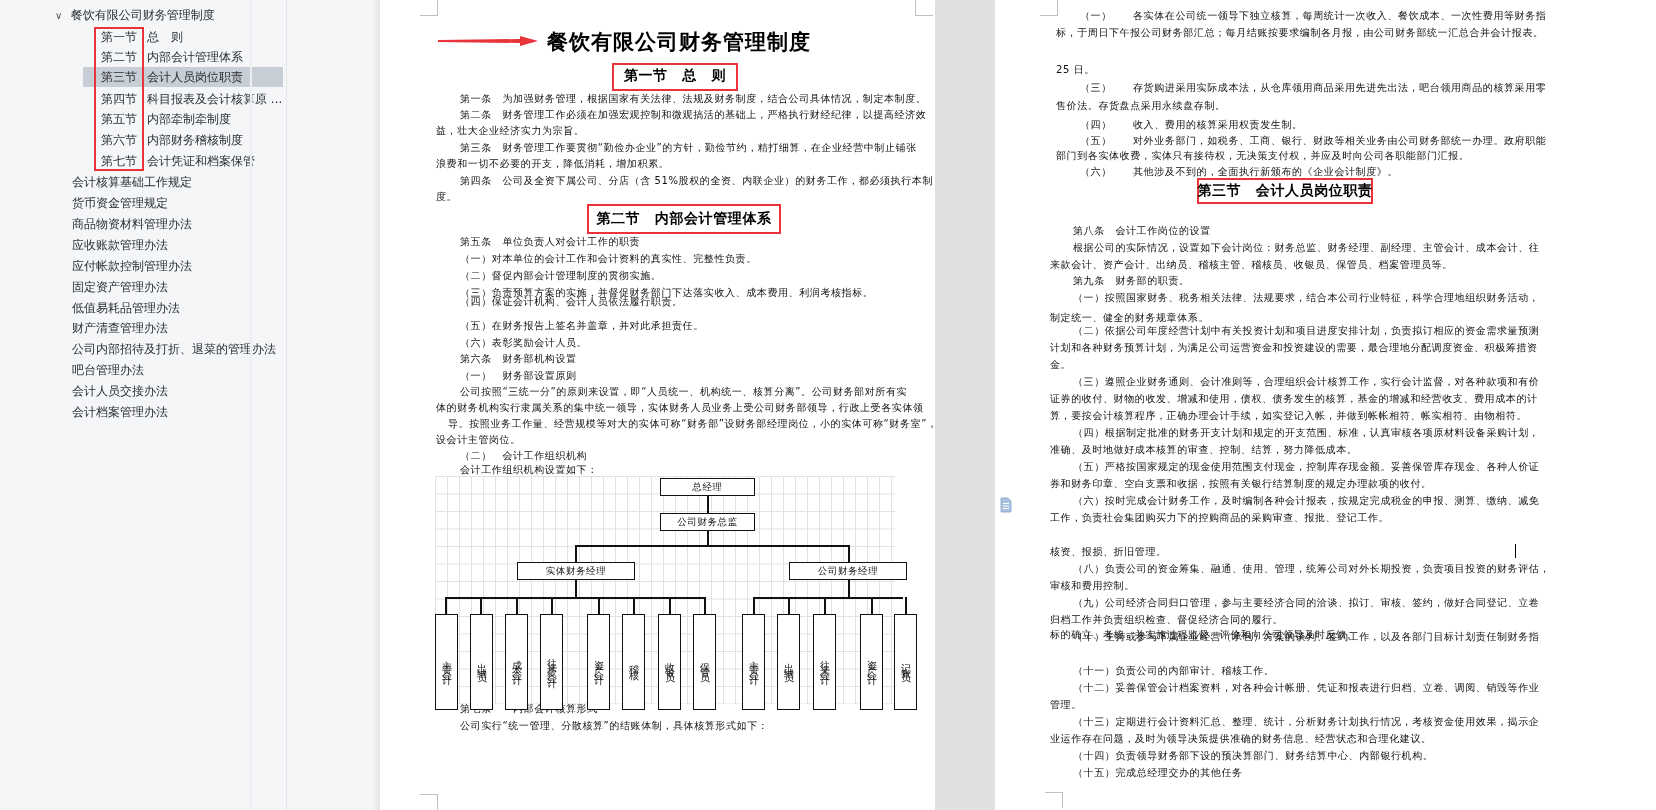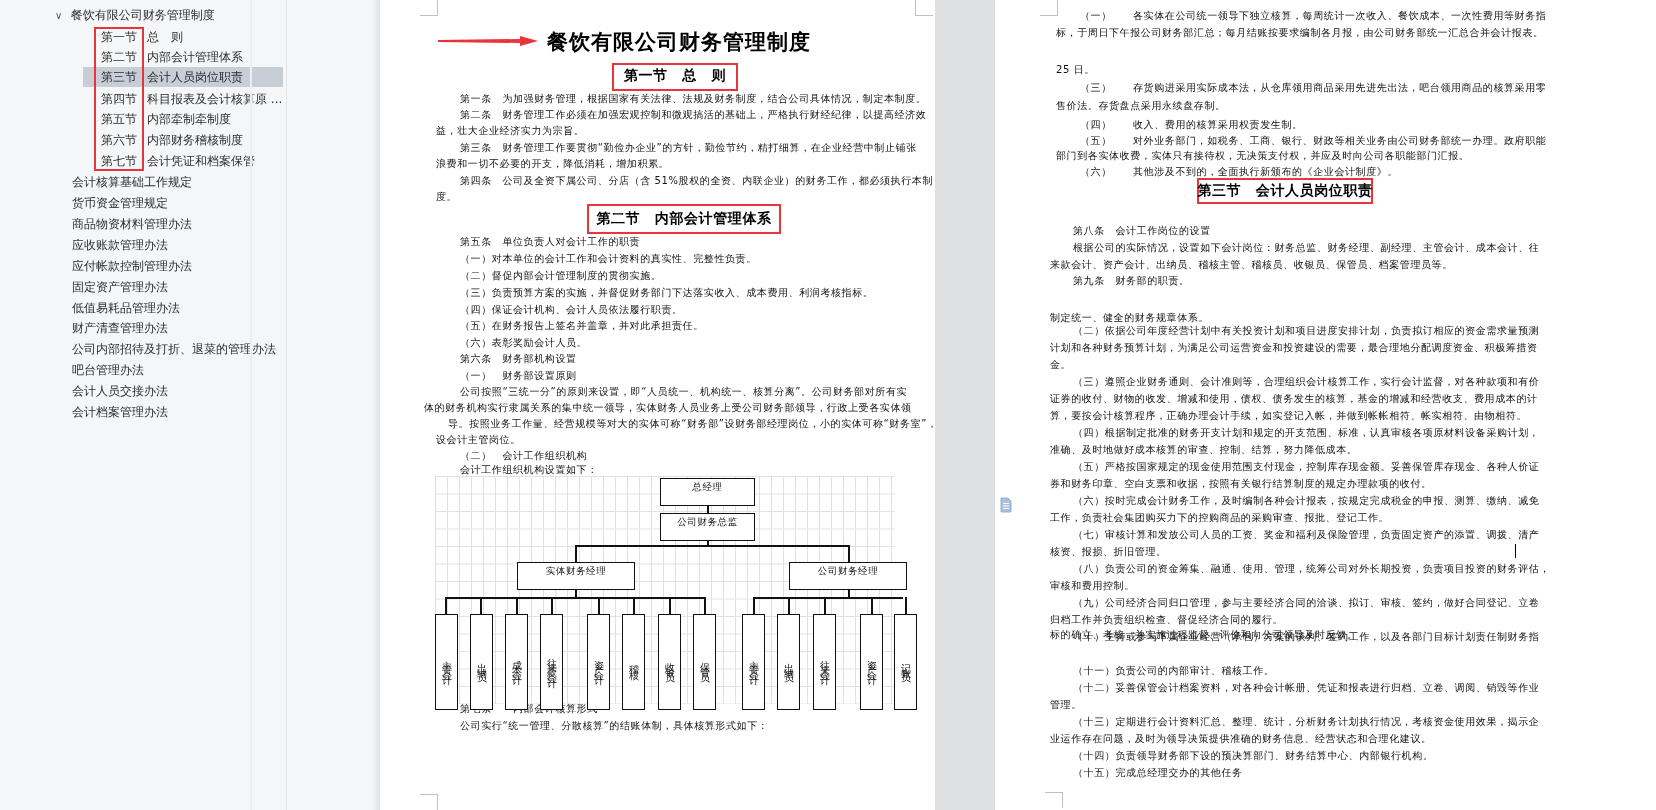--- a/index.html
+++ b/index.html
@@ -36,21 +36,21 @@
 
   
   .chart { position: absolute; left: 55px; top: 476px; width: 460px; height: 228px;
     background-image:
       linear-gradient(to right, #c9c9c9 1px, transparent 1px),
       linear-gradient(to bottom, #c9c9c9 1px, transparent 1px);
     background-size: 12px 17.5px; opacity: 1; }
   .chart::after { content: ""; position: absolute; inset: 0; background: rgba(255,255,255,0.45); }
   .org { position: absolute; left: 55px; top: 476px; width: 470px; height: 228px; }
   .obox { position: absolute; border: 1.5px solid #111; background: #fff; font-size: 9.5px; text-align: center; color: #111; z-index: 2; }
-  .obox.h { height: 28px; line-height: 16px; }
+  .obox.h { height: 18px; line-height: 16px; }
   .obox.v { width: 23px; height: 96px; display: flex; align-items: center; justify-content: center; }
   .obox.v span { writing-mode: vertical-rl; text-orientation: upright; letter-spacing: 5px; font-size: 10px; line-height: 12px; }
   .ln { position: absolute; background: #111; z-index: 1; }
 
   .side-icon { position: absolute; left: 1000px; top: 497px; width: 14px; height: 16px; }
   .caret { position: absolute; left: 1515px; top: 544px; width: 1px; height: 14px; background: #000; }
 </style>
 </head>
 <body>
 
@@ -110,27 +110,27 @@
     <div class="line" style="left:80px; top:173px">第四条　公司及全资下属公司、分店（含 51%股权的全资、内联企业）的财务工作，都必须执行本制</div>
     <div class="line" style="left:56px; top:189px">度。</div>
 
     <div class="sec-box" style="left:207px; top:204px; width:194px; height:30px;"></div>
     <div class="sec-title" style="left:207px; top:210px; width:194px;">第二节　内部会计管理体系</div>
 
     <div class="line" style="left:80px; top:234px">第五条　单位负责人对会计工作的职责</div>
     <div class="line" style="left:80px; top:251px">（一）对本单位的会计工作和会计资料的真实性、完整性负责。</div>
     <div class="line" style="left:80px; top:268px">（二）督促内部会计管理制度的贯彻实施。</div>
     <div class="line" style="left:80px; top:285px">（三）负责预算方案的实施，并督促财务部门下达落实收入、成本费用、利润考核指标。</div>
-    <div class="line" style="left:80px; top:302px">（四）保证会计机构、会计人员依法履行职责。</div>
+    <div class="line" style="left:80px; top:294px">（四）保证会计机构、会计人员依法履行职责。</div>
     <div class="line" style="left:80px; top:318px">（五）在财务报告上签名并盖章，并对此承担责任。</div>
     <div class="line" style="left:80px; top:335px">（六）表彰奖励会计人员。</div>
     <div class="line" style="left:80px; top:351px">第六条　财务部机构设置</div>
     <div class="line" style="left:80px; top:368px">（一）　财务部设置原则</div>
     <div class="line" style="left:80px; top:384px">公司按照“三统一分”的原则来设置，即“人员统一、机构统一、核算分离”。公司财务部对所有实</div>
-    <div class="line" style="left:44px; top:400px">体的财务机构实行隶属关系的集中统一领导，实体财务人员业务上受公司财务部领导，行政上受各实体领</div>
+    <div class="line" style="left:56px; top:400px">体的财务机构实行隶属关系的集中统一领导，实体财务人员业务上受公司财务部领导，行政上受各实体领</div>
     <div class="line" style="left:68px; top:416px">导。按照业务工作量、经营规模等对大的实体可称“财务部”设财务部经理岗位，小的实体可称“财务室”，</div>
     <div class="line" style="left:56px; top:432px">设会计主管岗位。</div>
     <div class="line" style="left:80px; top:448px">（二）　会计工作组织机构</div>
     <div class="line" style="left:80px; top:462px">会计工作组织机构设置如下：</div>
 
     <div class="chart"></div>
     <div class="org">
 
       <div class="obox h" style="left:225px; top:2px; width:95px;">总经理</div>
       <div class="ln" style="left:272px; top:20px; width:1.5px; height:17px;"></div>
@@ -226,34 +226,34 @@
     <div class="line" style="left:61px; top:148px">部门到各实体收费，实体只有接待权，无决策支付权，并应及时向公司各职能部门汇报。</div>
     <div class="line" style="left:85px; top:164px">（六）　　其他涉及不到的，全面执行新颁布的《企业会计制度》。</div>
 
     <div class="sec-box" style="left:202px; top:178px; width:176px; height:26px;"></div>
     <div class="sec-title" style="left:202px; top:182px; width:176px;">第三节　会计人员岗位职责</div>
 
     <div class="line" style="left:78px; top:223px">第八条　会计工作岗位的设置</div>
     <div class="line" style="left:78px; top:240px">根据公司的实际情况，设置如下会计岗位：财务总监、财务经理、副经理、主管会计、成本会计、往</div>
     <div class="line" style="left:55px; top:257px">来款会计、资产会计、出纳员、稽核主管、稽核员、收银员、保管员、档案管理员等。</div>
     <div class="line" style="left:78px; top:273px">第九条　财务部的职责。</div>
+    <div class="line" style="left:78px; top:290px">（一）按照国家财务、税务相关法律、法规要求，结合本公司行业特征，科学合理地组织财务活动，</div>
     <div class="line" style="left:55px; top:310px">制定统一、健全的财务规章体系。</div>
     <div class="line" style="left:78px; top:323px">（二）依据公司年度经营计划中有关投资计划和项目进度安排计划，负责拟订相应的资金需求量预测</div>
     <div class="line" style="left:55px; top:340px">计划和各种财务预算计划，为满足公司运营资金和投资建设的需要，最合理地分配调度资金、积极筹措资</div>
     <div class="line" style="left:55px; top:357px">金。</div>
     <div class="line" style="left:78px; top:374px">（三）遵照企业财务通则、会计准则等，合理组织会计核算工作，实行会计监督，对各种款项和有价</div>
     <div class="line" style="left:55px; top:391px">证券的收付、财物的收发、增减和使用，债权、债务发生的核算，基金的增减和经营收支、费用成本的计</div>
     <div class="line" style="left:55px; top:408px">算，要按会计核算程序，正确办理会计手续，如实登记入帐，并做到帐帐相符、帐实相符、由物相符。</div>
     <div class="line" style="left:78px; top:425px">（四）根据制定批准的财务开支计划和规定的开支范围、标准，认真审核各项原材料设备采购计划，</div>
     <div class="line" style="left:55px; top:442px">准确、及时地做好成本核算的审查、控制、结算，努力降低成本。</div>
     <div class="line" style="left:78px; top:459px">（五）严格按国家规定的现金使用范围支付现金，控制库存现金额。妥善保管库存现金、各种人价证</div>
     <div class="line" style="left:55px; top:476px">券和财务印章、空白支票和收据，按照有关银行结算制度的规定办理款项的收付。</div>
     <div class="line" style="left:78px; top:493px">（六）按时完成会计财务工作，及时编制各种会计报表，按规定完成税金的申报、测算、缴纳、减免</div>
     <div class="line" style="left:55px; top:510px">工作，负责社会集团购买力下的控购商品的采购审查、报批、登记工作。</div>
-    <div class="line" style="left:78px; top:527px">（七）审核计算和发放公司人员的工资、奖金和福利及保险管理，负责固定资产的添置、调拨、清产</div>
     <div class="line" style="left:55px; top:544px">核资、报损、折旧管理。</div>
     <div class="line" style="left:78px; top:561px">（八）负责公司的资金筹集、融通、使用、管理，统筹公司对外长期投资，负责项目投资的财务评估，</div>
     <div class="line" style="left:55px; top:578px">审核和费用控制。</div>
     <div class="line" style="left:78px; top:595px">（九）公司经济合同归口管理，参与主要经济合同的洽谈、拟订、审核、签约，做好合同登记、立卷</div>
     <div class="line" style="left:55px; top:612px">归档工作并负责组织检查、督促经济合同的履行。</div>
     <div class="line" style="left:78px; top:629px">（十）主持或参与下属企业经营（承包）方案的谈判、签约工作，以及各部门目标计划责任制财务指</div>
     <div class="line" style="left:55px; top:627px">标的确立、考核，并实施过程监督、评价和向公司领导及时反馈。</div>
     <div class="line" style="left:78px; top:663px">（十一）负责公司的内部审计、稽核工作。</div>
     <div class="line" style="left:78px; top:680px">（十二）妥善保管会计档案资料，对各种会计帐册、凭证和报表进行归档、立卷、调阅、销毁等作业</div>
     <div class="line" style="left:55px; top:697px">管理。</div>

